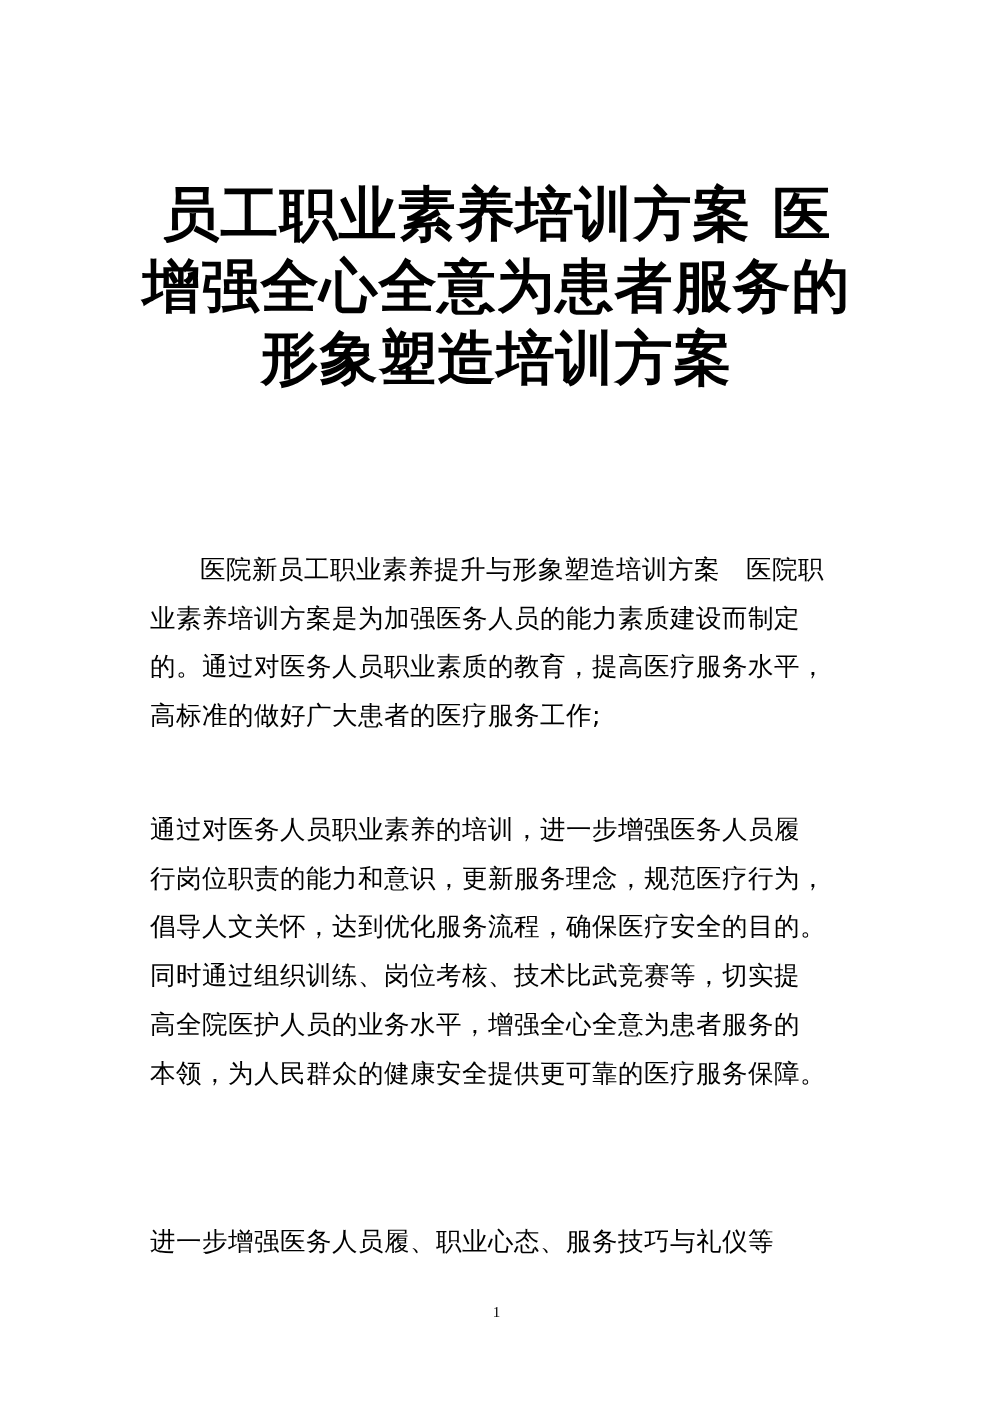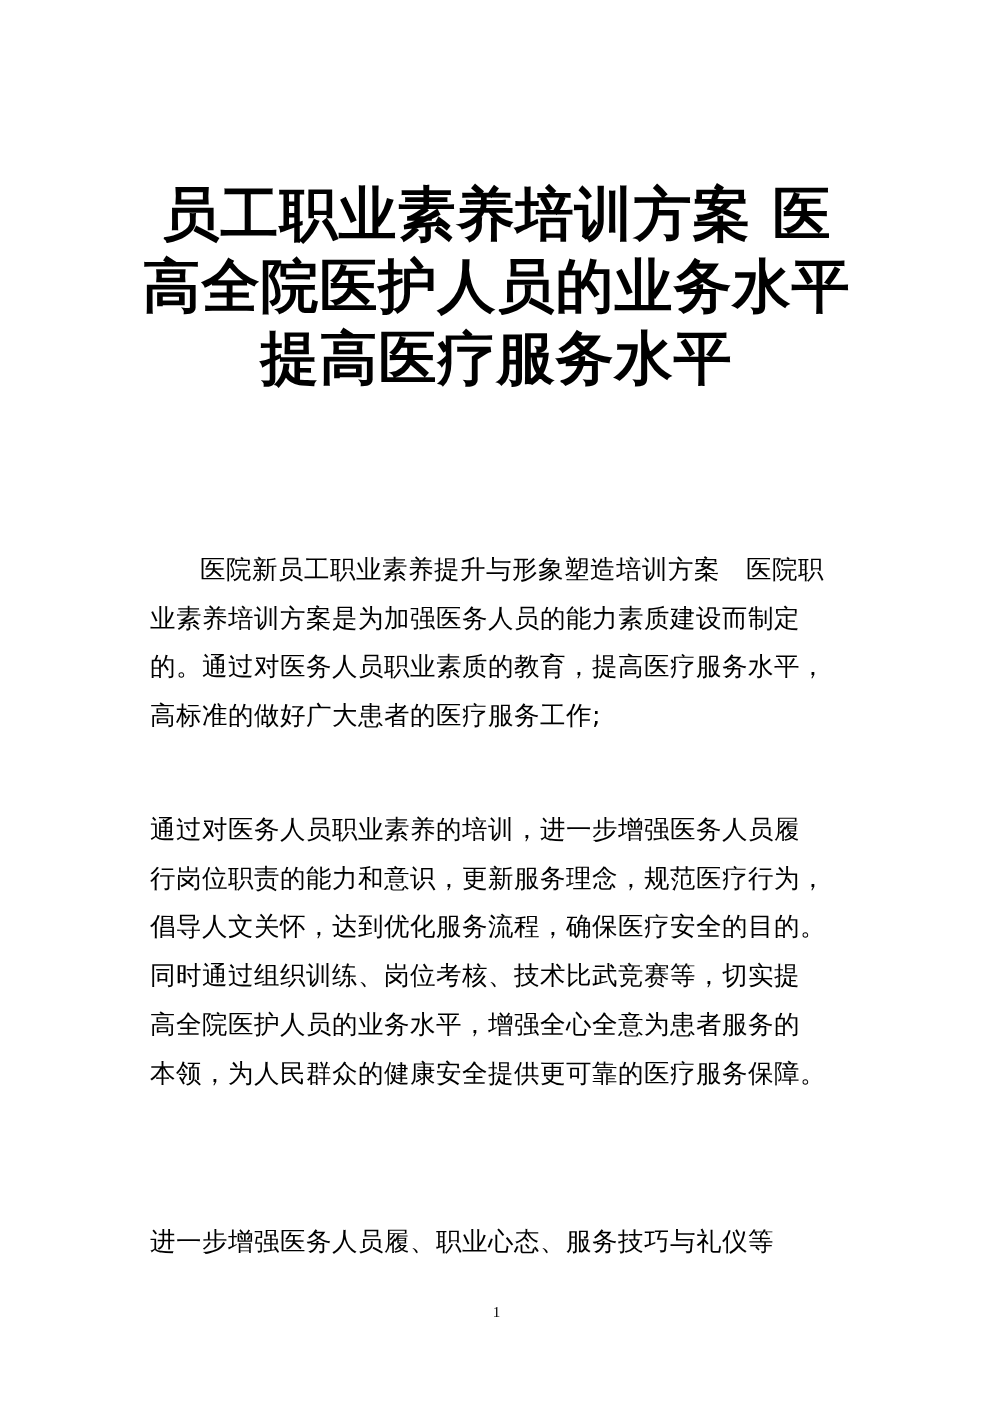--- a/index.html
+++ b/index.html
@@ -66,22 +66,22 @@
       line-height: 20px;
     }
   </style>
 </head>
 <body>
 
 <div class="page">
 
   <h1 class="title">
     <span class="tline">员工职业素养培训方案 医</span>
-    <span class="tline">高全院医护人员的业务水平</span>
-    <span class="tline">提高医疗服务水平</span>
+    <span class="tline">增强全心全意为患者服务的</span>
+    <span class="tline">形象塑造培训方案</span>
   </h1>
 
   <div class="para p2">
     <span class="pline">通过对医务人员职业素养的培训，进一步增强医务人员履</span>
     <span class="pline">行岗位职责的能力和意识，更新服务理念，规范医疗行为，</span>
     <span class="pline">倡导人文关怀，达到优化服务流程，确保医疗安全的目的。</span>
     <span class="pline">同时通过组织训练、岗位考核、技术比武竞赛等，切实提</span>
     <span class="pline">高全院医护人员的业务水平，增强全心全意为患者服务的</span>
     <span class="pline">本领，为人民群众的健康安全提供更可靠的医疗服务保障。</span>
   </div>

